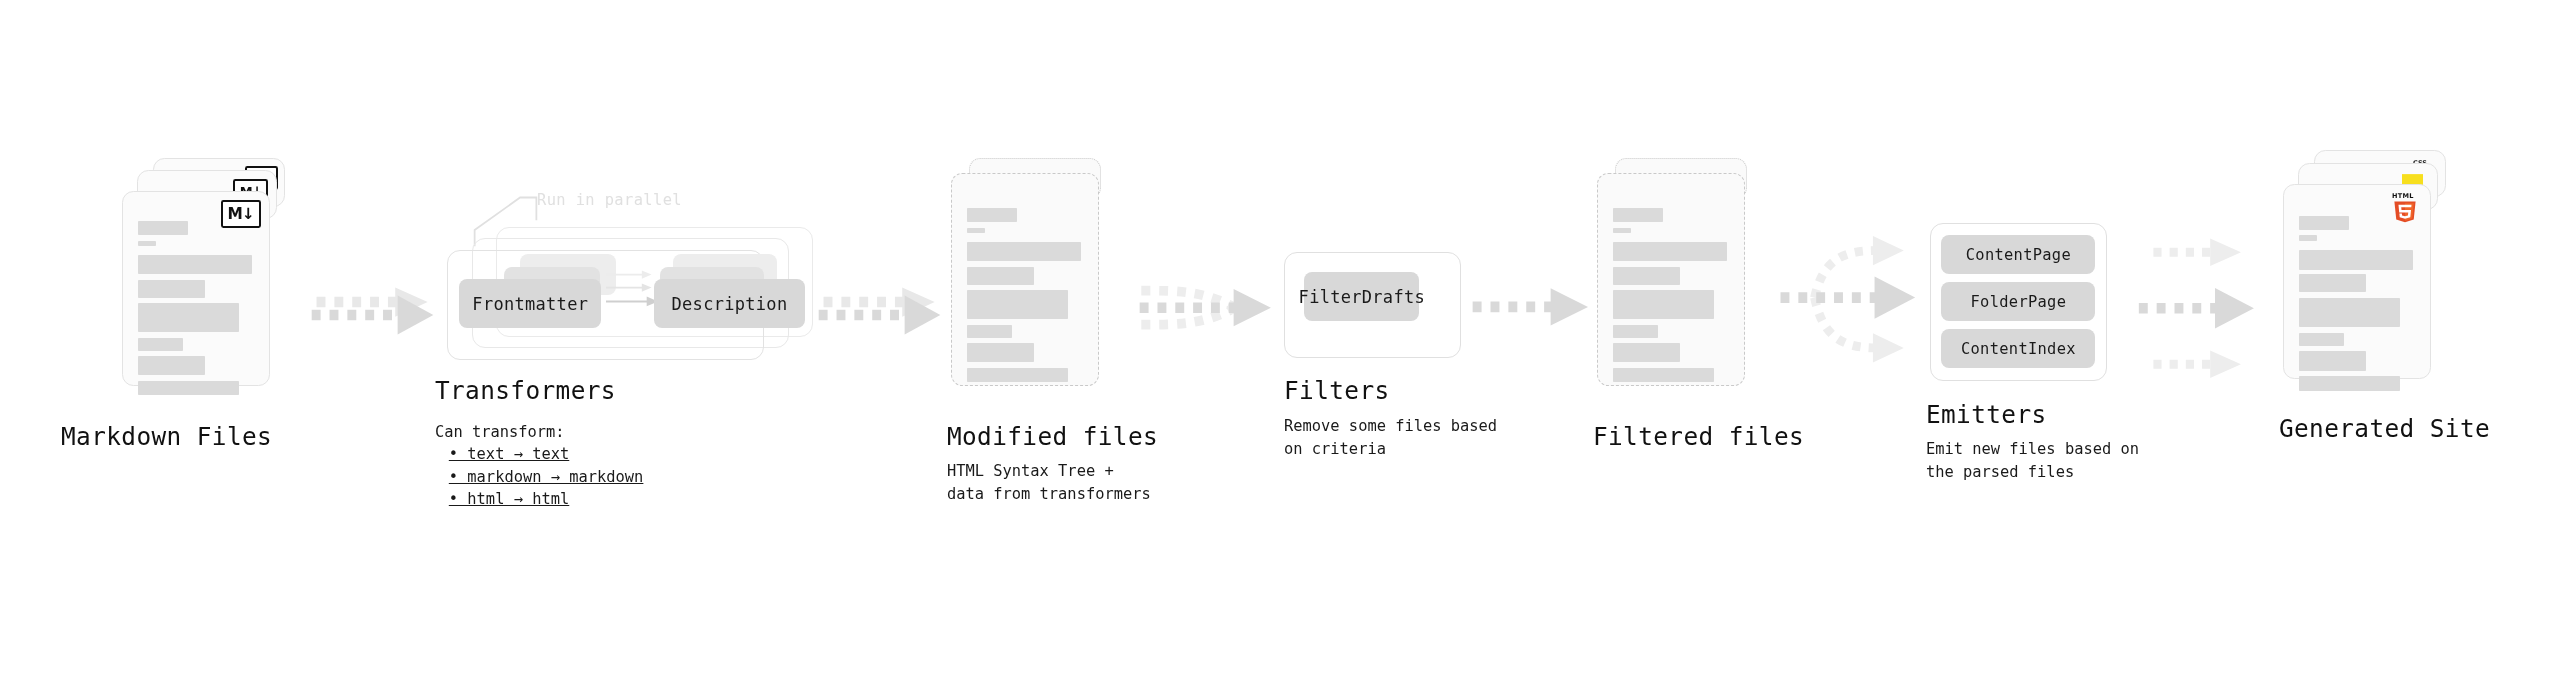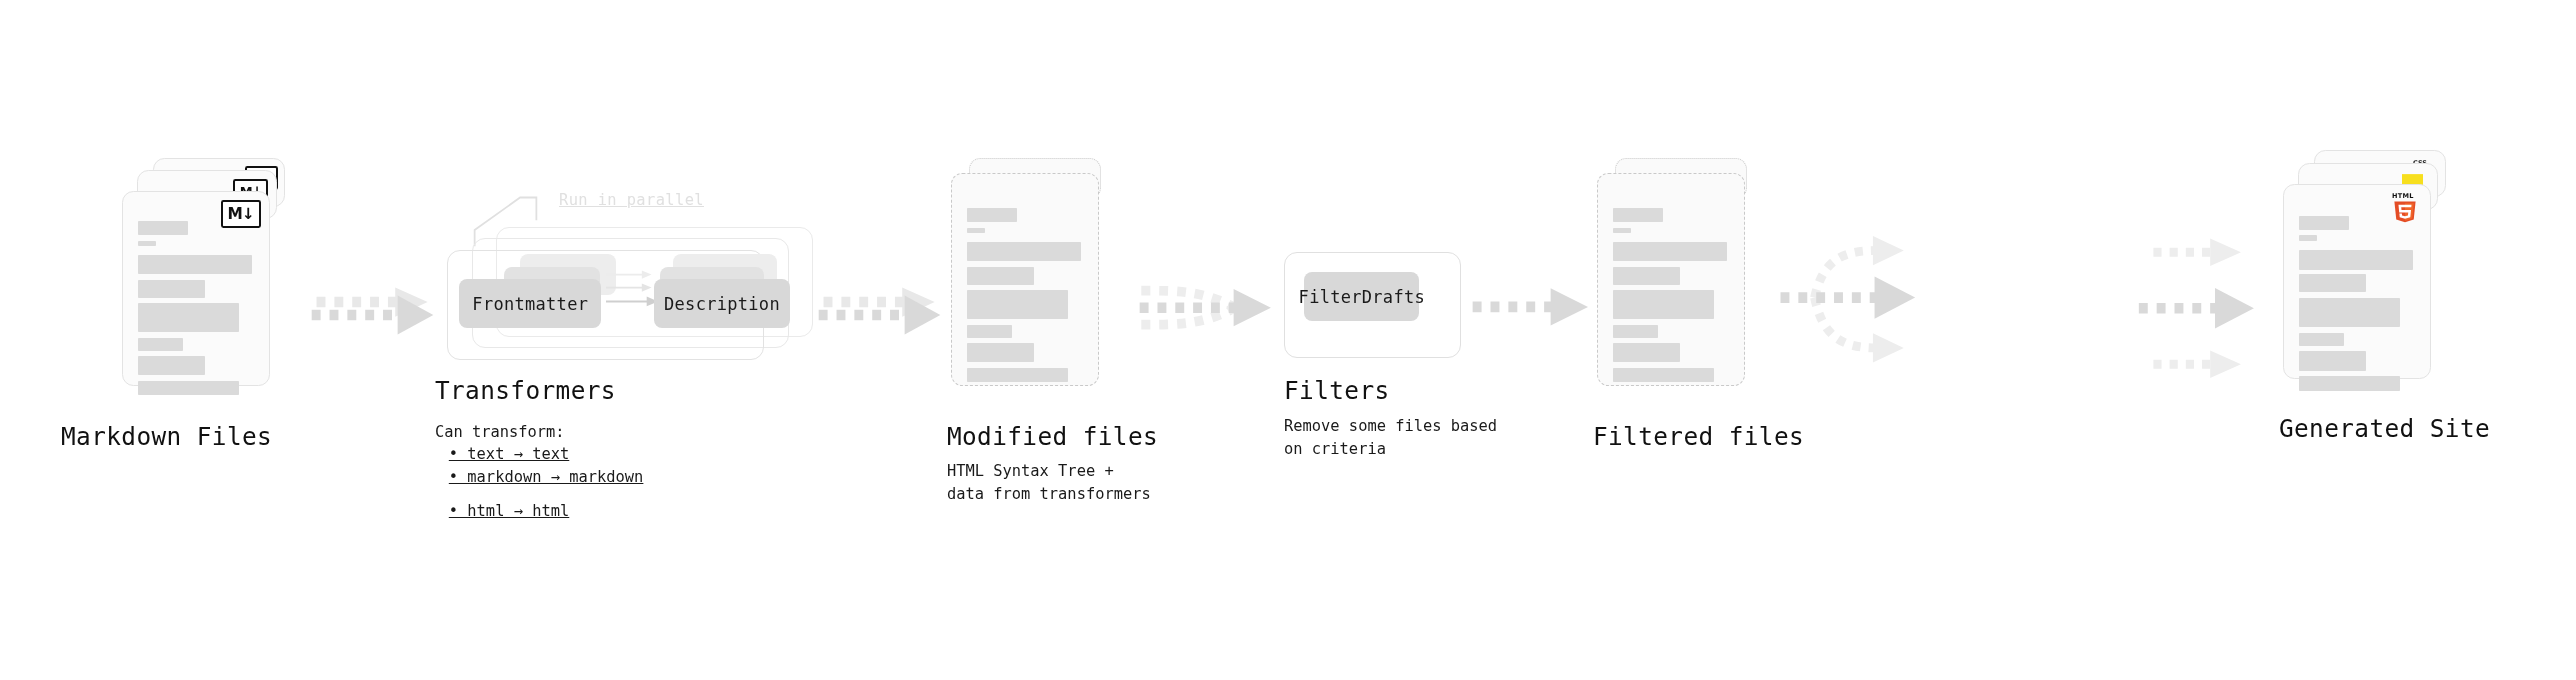--- a/index.html
+++ b/index.html
@@ -142,21 +142,21 @@
       <line x1="2" y1="58" x2="108" y2="58" stroke="#d9d9d9" stroke-width="13" stroke-dasharray="11 11"></line>
       <polygon points="108,34 152,58 108,82" fill="#d9d9d9"></polygon>
     </g>
   </svg>
 
   <div class="node" style="left:439px;top:191px;width:423px;height:268px;">
 
     <svg class="node" style="left:34px;top:0px;" width="130" height="65" viewBox="0 0 160 80">
       <polyline points="2,68 2,48 58,8 78,8 78,36" fill="none" stroke="#e0e0e0" stroke-width="2.2"></polyline>
     </svg>
-    <div class="runlabel" style="left:120px;top:0px;text-decoration:underline;">Run in parallel</div>
+    <div class="runlabel" style="left:98px;top:0px;">Run in parallel</div>
 
     <div class="groupbox" style="left:57px;top:36px;width:317px;height:110px;border-color:#eaeaea;"></div>
     <div class="groupbox" style="left:32.5px;top:47px;width:317px;height:110px;border-color:#e8e8e8;"></div>
     <div class="groupbox" style="left:8.1px;top:59px;width:317px;height:110px;border-color:#e2e2e2;"></div>
 
     <div class="pill ghost2" style="left:81px;top:63px;width:96px;height:41px;"></div>
     <div class="pill ghost1" style="left:65px;top:76px;width:96px;height:41px;"></div>
     <div class="pill ghost2" style="left:234px;top:63px;width:104px;height:41px;"></div>
     <div class="pill ghost1" style="left:221px;top:76px;width:104px;height:41px;"></div>
 
@@ -165,31 +165,31 @@
       <polygon points="44,3 56,8 44,13" fill="#ececec"></polygon>
       <line x1="0" y1="24" x2="46" y2="24" stroke="#e4e4e4" stroke-width="2.4"></line>
       <polygon points="44,19 56,24 44,29" fill="#e4e4e4"></polygon>
       <line x1="0" y1="41" x2="52" y2="41" stroke="#cfcfcf" stroke-width="2.4"></line>
       <polygon points="50,35 64,41 50,47" fill="#cfcfcf"></polygon>
     </svg>
 
     <div class="pill" style="left:20.3px;top:88px;width:142px;height:49px;">
       <span>Frontmatter</span>
     </div>
-    <div class="pill" style="left:215px;top:88px;width:136px;height:49px;">
+    <div class="pill" style="left:215px;top:88px;width:151px;height:49px;">
       <span>Description</span>
     </div>
 
     <div class="title" style="left:-4.1px;top:185px;">Transformers</div>
 
     <div class="subtitle" style="left:-4.1px;top:230px;">Can transform:</div>
 
     <div class="bullets" style="left:9.8px;top:252px;">• text → text</div>
     <div class="bullets" style="left:9.8px;top:275px;">• markdown → markdown</div>
-    <div class="bullets" style="left:9.8px;top:297px;margin-top:12px;">• html → html</div>
+    <div class="bullets" style="left:9.8px;top:297px;">• html → html</div>
   </div>
 
   <svg class="node" style="left:817px;top:268px;" width="138" height="73" viewBox="0 0 170 90">
     <line x1="8" y1="42" x2="108" y2="42" stroke="#e8e8e8" stroke-width="13" stroke-dasharray="11 11"></line>
     <polygon points="105,24 145,42 105,60" fill="#e8e8e8"></polygon>
     <line x1="2" y1="58" x2="108" y2="58" stroke="#d9d9d9" stroke-width="13" stroke-dasharray="11 11"></line>
     <polygon points="108,34 152,58 108,82" fill="#d9d9d9"></polygon>
   </svg>
 
   <div class="node" style="left:951px;top:158px;width:211px;height:268px;">
@@ -254,20 +254,37 @@
 
   <svg class="node" style="left:1772px;top:223px;" width="163" height="146" viewBox="0 0 200 180">
     <path d="M52,92 C62,46 86,34 128,34" fill="none" stroke="#ededed" stroke-width="11" stroke-dasharray="10 10"></path>
     <polygon points="124,16 162,34 124,52" fill="#ededed"></polygon>
     <path d="M52,92 C62,140 86,154 128,154" fill="none" stroke="#ededed" stroke-width="11" stroke-dasharray="10 10"></path>
     <polygon points="124,136 162,154 124,172" fill="#ededed"></polygon>
     <line x1="10" y1="92" x2="128" y2="92" stroke="#d9d9d9" stroke-width="13" stroke-dasharray="11 11"></line>
     <polygon points="126,66 176,92 126,118" fill="#d9d9d9"></polygon>
   </svg>
 
+  <div class="node" style="left:1930px;top:223px;width:228px;height:276px;">
+    <div class="groupbox" style="left:0px;top:0px;width:177px;height:158px;"></div>
+
+    <div class="pill" style="left:11.4px;top:12.2px;width:154px;height:39px;font-size:15.4px;">
+      <span>ContentPage</span>
+    </div>
+    <div class="pill" style="left:11.4px;top:59px;width:154px;height:39px;font-size:15.4px;">
+      <span>FolderPage</span>
+    </div>
+    <div class="pill" style="left:11.4px;top:106px;width:154px;height:39px;font-size:15.4px;">
+      <span>ContentIndex</span>
+    </div>
+
+    <div class="title" style="left:-4.1px;top:177px;">Emitters</div>
+    <div class="subtitle" style="left:-4.1px;top:215px;">Emit new files based on
+the parsed files</div>
+  </div>
 
   <svg class="node" style="left:2121px;top:232px;" width="154" height="146" viewBox="0 0 190 180">
     <line x1="40" y1="25" x2="112" y2="25" stroke="#ededed" stroke-width="11" stroke-dasharray="10 10"></line>
     <polygon points="110,8 148,25 110,42" fill="#ededed"></polygon>
 
     <line x1="22" y1="94" x2="118" y2="94" stroke="#d9d9d9" stroke-width="13" stroke-dasharray="11 11"></line>
     <polygon points="116,69 164,94 116,119" fill="#d9d9d9"></polygon>
 
     <line x1="40" y1="163" x2="112" y2="163" stroke="#ededed" stroke-width="11" stroke-dasharray="10 10"></line>
     <polygon points="110,146 148,163 110,180" fill="#ededed"></polygon>

